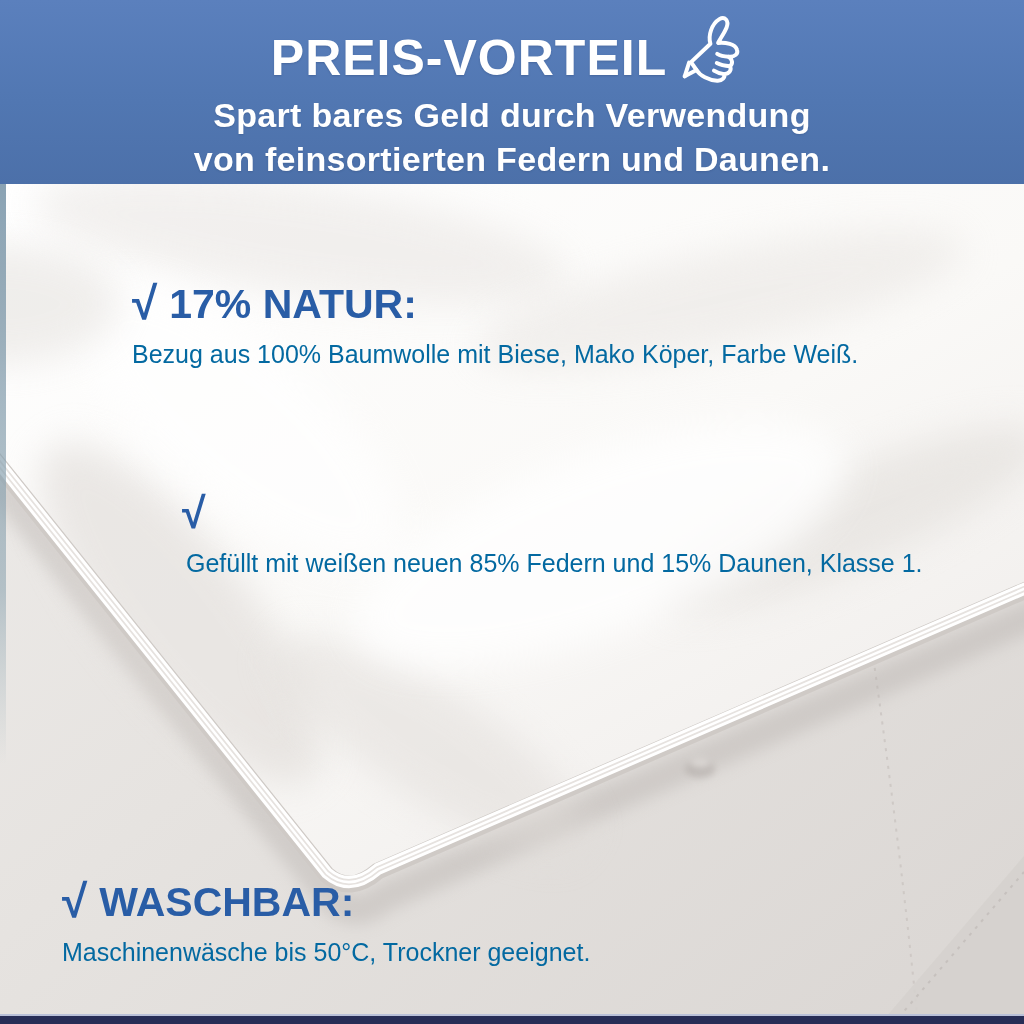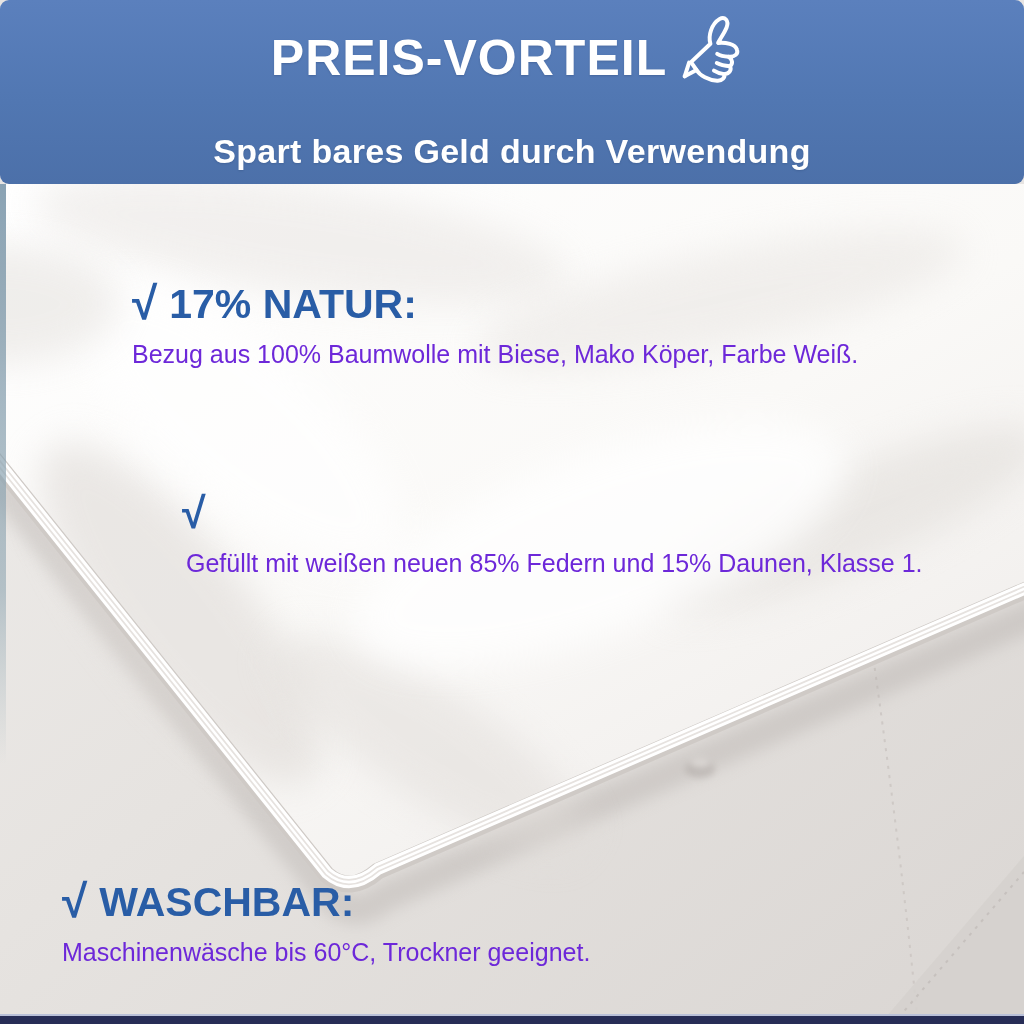--- a/index.html
+++ b/index.html
@@ -2,47 +2,47 @@
 <html><head>
 <meta charset="utf-8">
 <style>
   html,body{margin:0;padding:0;background:#555;}
   .frame{position:relative;width:1024px;height:1024px;overflow:hidden;
          background:#e7e4e2;font-family:"Liberation Sans","DejaVu Sans",sans-serif;}
 
   
   .banner{position:absolute;left:0;top:0;width:1024px;height:184px;
           background:linear-gradient(180deg,#5b80bd 0%,#5177b2 55%,#4c70a9 100%);
-          color:#fff;text-align:center;border-radius:9px;}
+          color:#fff;text-align:center;}
   .banner-title-row{position:absolute;left:0;top:26px;width:100%;height:64px;
           display:flex;align-items:center;justify-content:center;gap:14px;}
   .banner-title{font-size:50px;font-weight:bold;letter-spacing:1px;line-height:1;
           text-shadow:0 1px 2px rgba(30,50,90,.25);}
   .thumb-icon{width:72px;height:80px;margin-top:-14px;flex:0 0 auto;}
   .banner-sub{position:absolute;left:0;width:100%;font-size:34px;font-weight:bold;
-          letter-spacing:.3px;text-shadow:0 1px 2px rgba(30,50,90,.2);margin-top:36px;}
+          letter-spacing:.3px;text-shadow:0 1px 2px rgba(30,50,90,.2);}
   .sub1{top:96px;}
   .sub2{top:140px;}
 
   
   .photo{position:absolute;left:0;top:184px;width:1024px;height:840px;overflow:hidden;}
   .photo svg{position:absolute;left:0;top:0;}
 
   
   .feature{position:absolute;color:#295da6;}
   .feat-head{display:flex;align-items:flex-start;font-weight:bold;line-height:1;}
   .check{font-weight:bold;margin-right:12px;position:relative;top:-4px;}
   .f1{left:132px;top:100px;}
   .f2{left:182px;top:312px;}
   .f3{left:62px;top:698px;}
   .f1 .feat-head,.f3 .feat-head{font-size:41px;}
   .f2 .feat-head{font-size:37px;}
   .f1 .check,.f3 .check{font-size:46px;}
   .f2 .check{font-size:43px;}
-  .feat-body{margin-top:9px;font-size:25px;line-height:1.25;color:#6d28d9;
+  .feat-body{margin-top:9px;font-size:25px;line-height:1.25;color:#0369a1;
              font-family:"Liberation Sans","DejaVu Sans",sans-serif;}
   .f2 .feat-body{margin-left:4px;}
 
   
   .footer-bar{position:absolute;left:0;bottom:0;width:1024px;height:8px;
               background:#272d56;border-top:2px solid #b9c0d8;}
 </style>
 </head>
 <body>
 
@@ -61,20 +61,21 @@
                    C39,78 28,75 23,70 L15,63 Z"></path>
           <path d="M54,47 C49,48 44,48 41,47"></path>
           <path d="M58,57 C52,58 47,58 43,57"></path>
           <path d="M54,67 C49,68 45,67 42,66"></path>
           <path d="M23,70 L12,80"></path>
           <path d="M12,80 L13,64"></path>
         </g>
       </svg>
     </div>
     <div class="banner-sub sub1">Spart bares Geld durch Verwendung</div>
+    <div class="banner-sub sub2">von feinsortierten Federn und Daunen.</div>
   </div>
 
   <div class="photo">
     <svg width="1024" height="840" viewBox="0 0 1024 840">
       <defs>
         <linearGradient id="bgGrad" x1="0" y1="0" x2="1" y2="1">
           <stop offset="0" stop-color="#efedeb"></stop>
           <stop offset="0.45" stop-color="#e6e3e0"></stop>
           <stop offset="1" stop-color="#dad6d3"></stop>
         </linearGradient>
@@ -146,18 +147,18 @@
         <span class="check">√</span>
       </div>
       <div class="feat-body">Gefüllt mit weißen neuen 85% Federn und 15% Daunen, Klasse 1.</div>
     </div>
 
     <div class="feature f3">
       <div class="feat-head">
         <span class="check">√</span>
         <span>WASCHBAR:</span>
       </div>
-      <div class="feat-body">Maschinenwäsche bis 60°C, Trockner geeignet.</div>
+      <div class="feat-body">Maschinenwäsche bis 50°C, Trockner geeignet.</div>
     </div>
   </div>
 
   <div class="footer-bar"></div>
 </div>
 
 </body></html>

